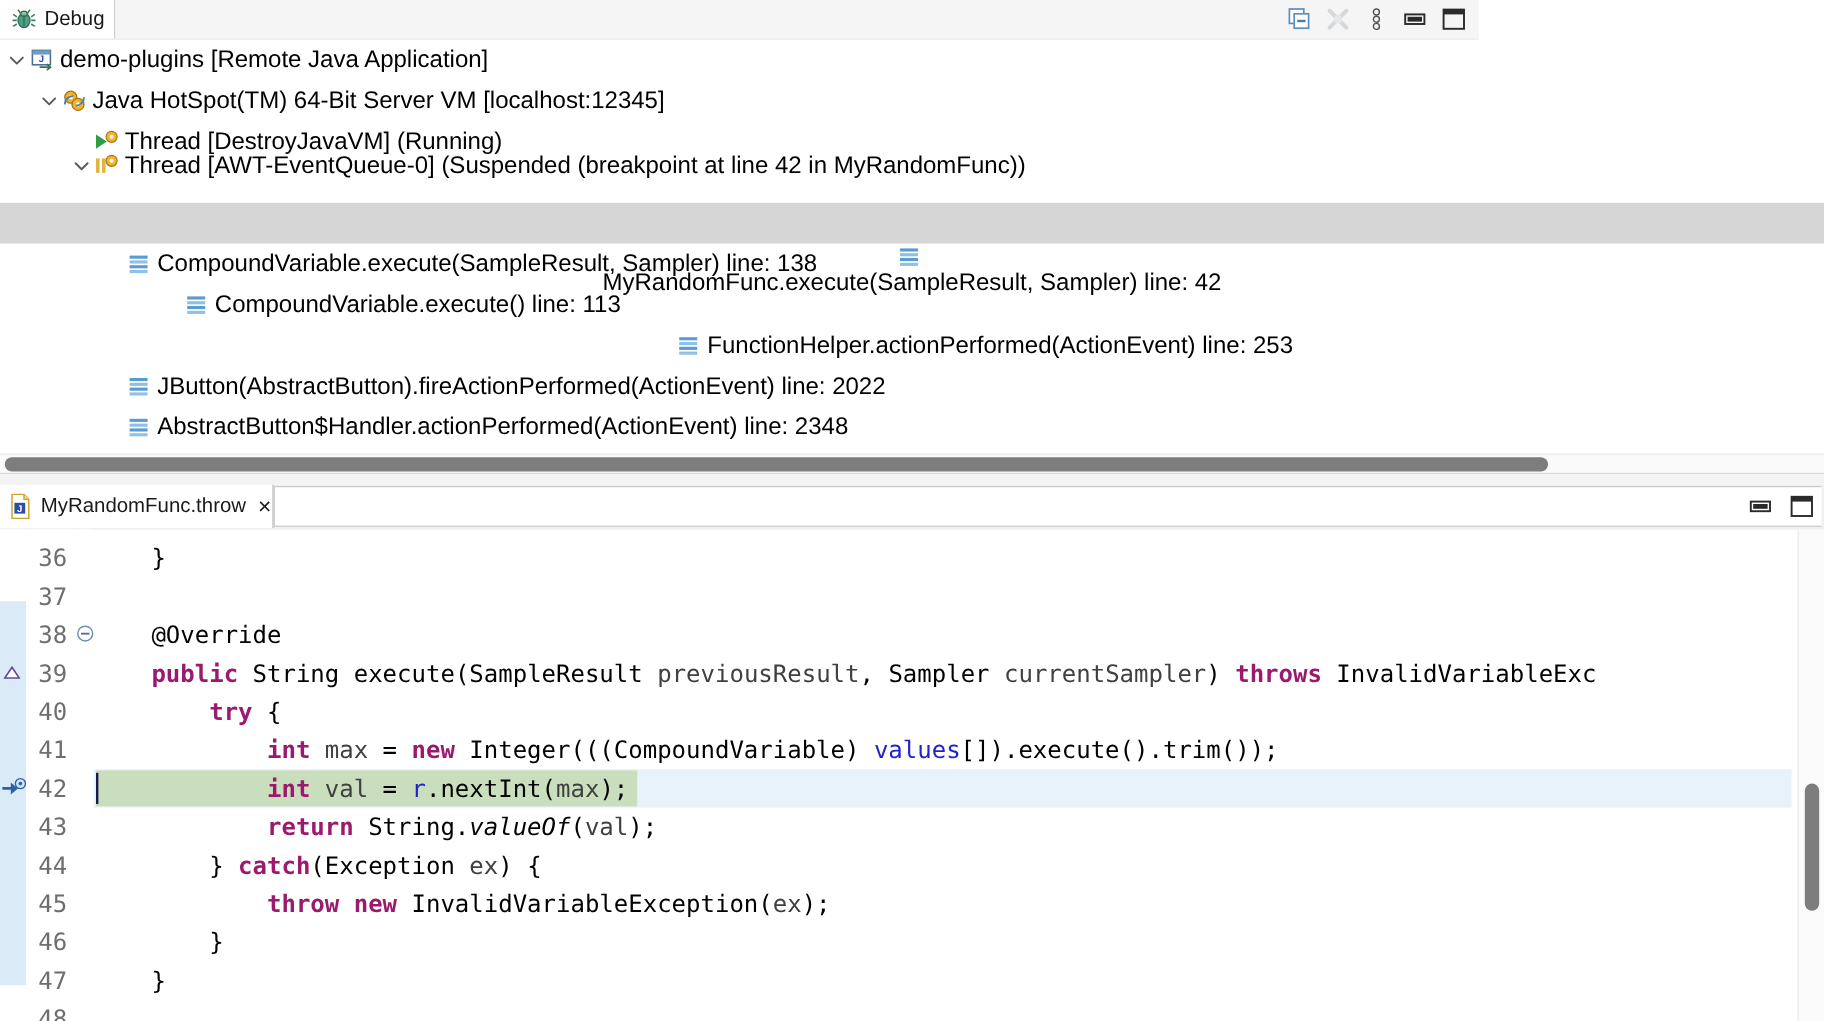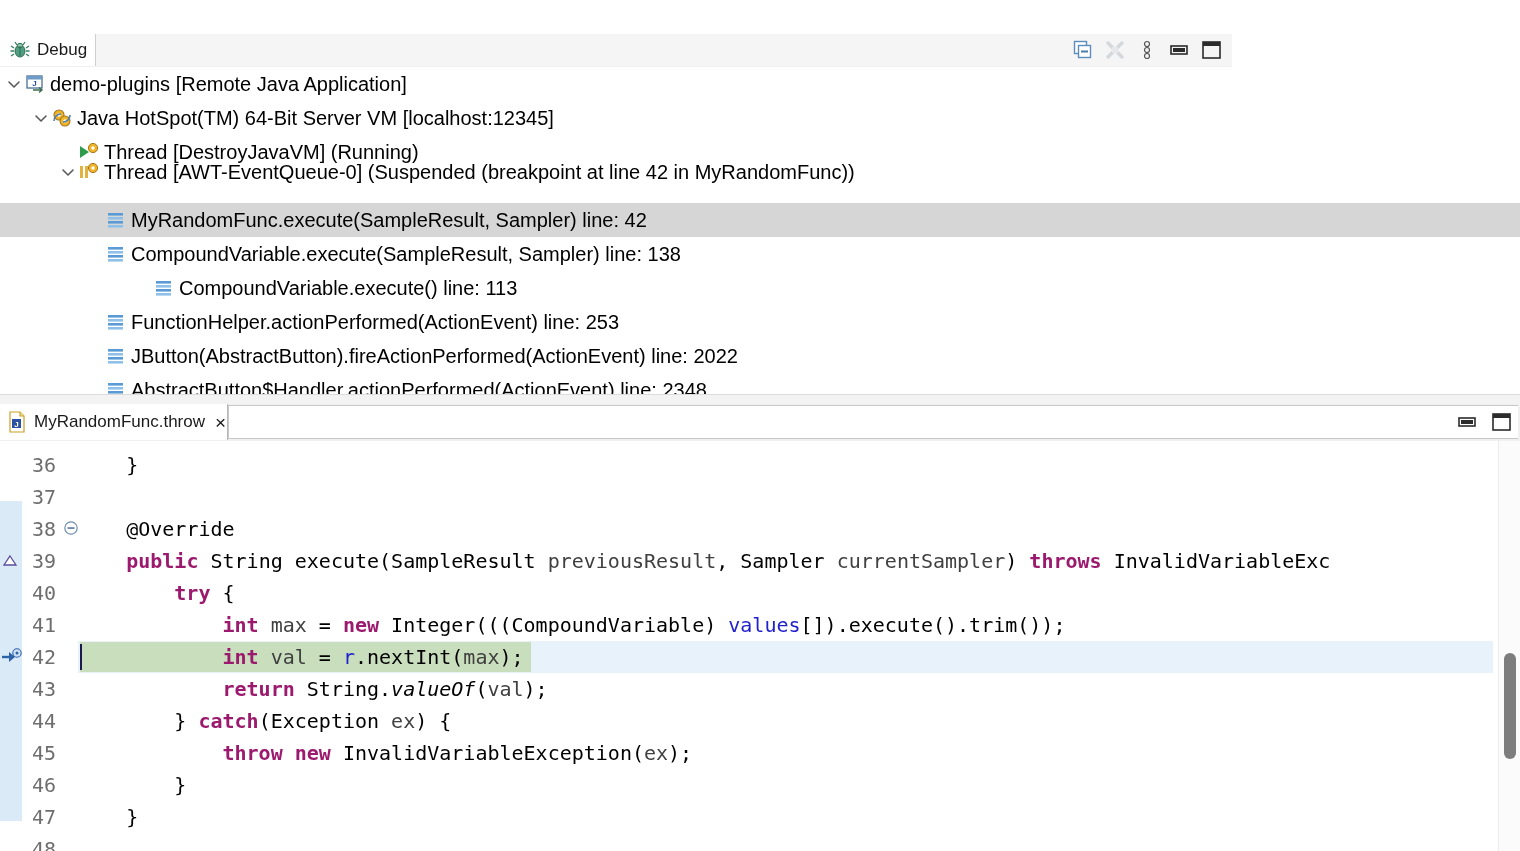--- a/index.html
+++ b/index.html
@@ -11,21 +11,20 @@
     -webkit-font-smoothing: antialiased;
   }
 
   #app { position: relative; width: 1520px; height: 851px; }
 
   
   .debug-view {
     position: absolute; left: 0; top: 0;
     width: 1232px; height: 400px;
     background: #ffffff;
-    margin-top: 34px;
   }
 
   .view-tabbar {
     position: relative;
     height: 33px;
     background: #f0f0f0;
     border-bottom: 1px solid #d0d0d0;
   }
   .view-tab {
     position: absolute; left: 0; top: 0;
@@ -354,21 +353,21 @@
           <span class="ticon">
             <svg width="22" height="22" viewBox="0 0 22 22">
               <rect x="2" y="5" width="3" height="12" fill="#e3b341"></rect>
               <rect x="7" y="5" width="3" height="12" fill="#e3b341"></rect>
               <circle cx="15" cy="7" r="4.6" fill="#f0b429" stroke="#a6761a" stroke-width="1"></circle>
               <circle cx="15" cy="7" r="1.7" fill="#ffffff"></circle>
             </svg>
           </span>
           <span class="tlabel">Thread [AWT-EventQueue-0] (Suspended (breakpoint at line 42 in MyRandomFunc))</span>
         </div>
-        <div class="tree-row selected" style="top: 136px; position: absolute; left: 0px; right: 0px;">
+        <div class="tree-row selected" style="top: 136px; position: absolute; left: 0px; right: 0px; flex-direction: column;">
           <span style="flex: 0 0 auto; width: 85px;"></span>
           <span class="twisty"></span>
           <span class="ticon">
             <svg width="20" height="20" viewBox="0 0 20 20">
               <rect x="2" y="3" width="15" height="2.6" fill="#5b9bd5"></rect>
               <rect x="2" y="7" width="15" height="2.6" fill="#8fc0e8"></rect>
               <rect x="2" y="11" width="15" height="2.6" fill="#5b9bd5"></rect>
               <rect x="2" y="15" width="15" height="2.6" fill="#8fc0e8"></rect>
             </svg>
           </span>
@@ -393,21 +392,21 @@
           <span class="ticon">
             <svg width="20" height="20" viewBox="0 0 20 20">
               <rect x="2" y="3" width="15" height="2.6" fill="#5b9bd5"></rect>
               <rect x="2" y="7" width="15" height="2.6" fill="#8fc0e8"></rect>
               <rect x="2" y="11" width="15" height="2.6" fill="#5b9bd5"></rect>
               <rect x="2" y="15" width="15" height="2.6" fill="#8fc0e8"></rect>
             </svg>
           </span>
           <span class="tlabel">CompoundVariable.execute() line: 113</span>
         </div>
-        <div class="tree-row" style="top: 238px; position: absolute; left: 0px; right: 0px;">
+        <div class="tree-row" style="top: 238px; position: absolute; left: 16px; right: 0px; justify-content: center;">
           <span style="flex: 0 0 auto; width: 85px;"></span>
           <span class="twisty"></span>
           <span class="ticon">
             <svg width="20" height="20" viewBox="0 0 20 20">
               <rect x="2" y="3" width="15" height="2.6" fill="#5b9bd5"></rect>
               <rect x="2" y="7" width="15" height="2.6" fill="#8fc0e8"></rect>
               <rect x="2" y="11" width="15" height="2.6" fill="#5b9bd5"></rect>
               <rect x="2" y="15" width="15" height="2.6" fill="#8fc0e8"></rect>
             </svg>
           </span>

